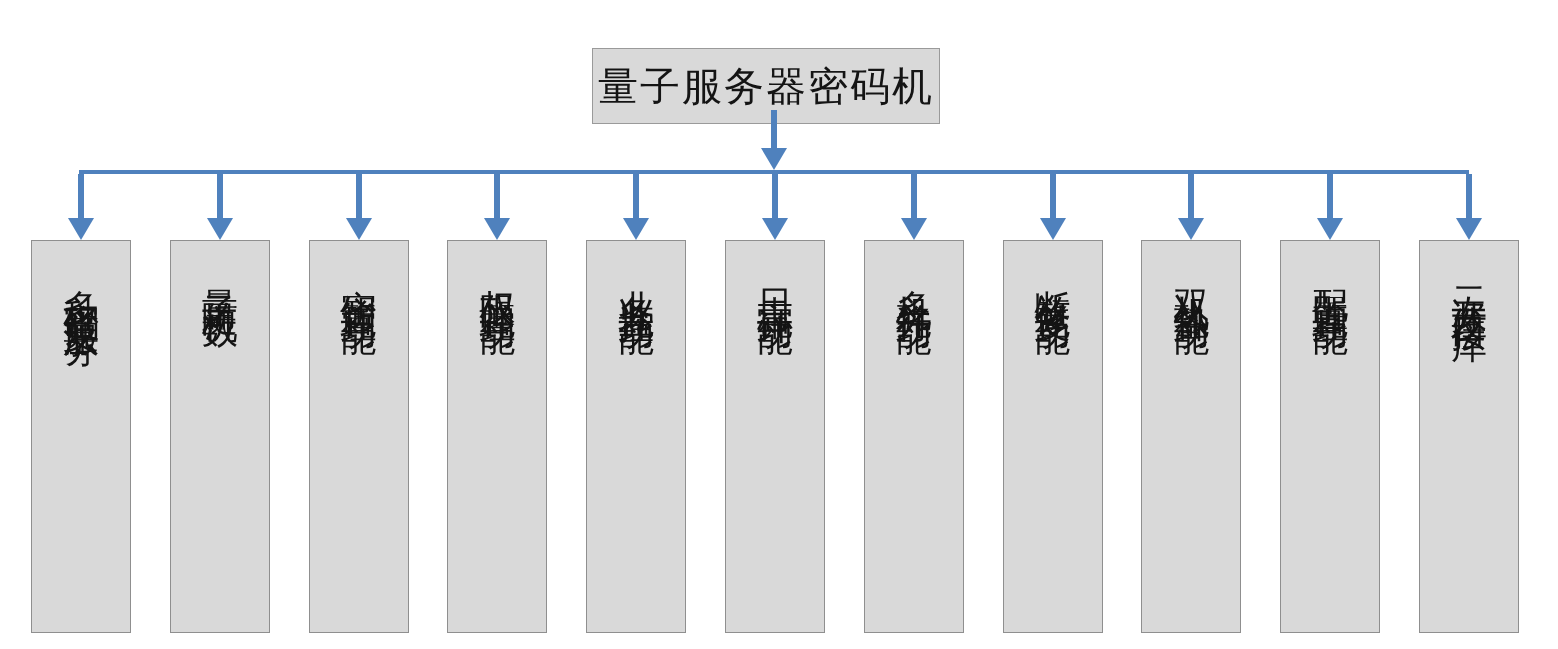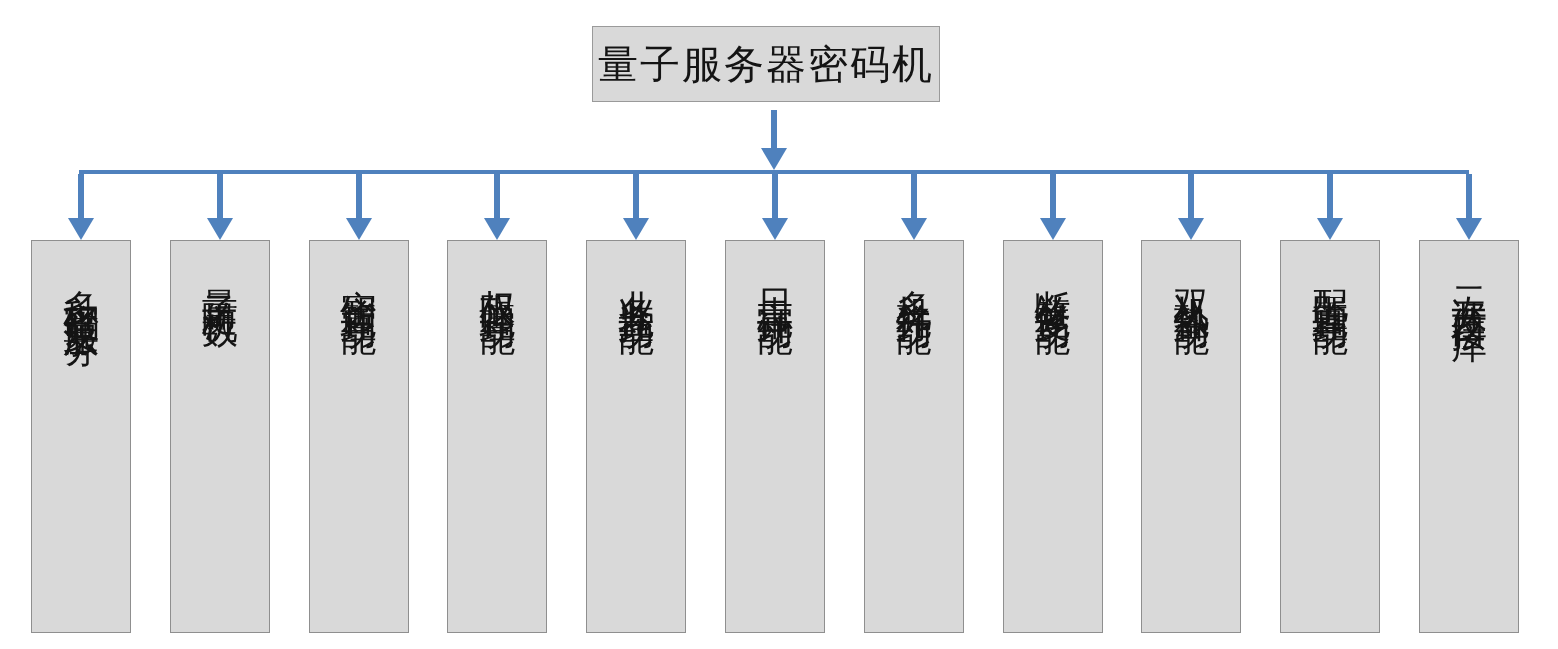--- a/index.html
+++ b/index.html
@@ -10,21 +10,21 @@
     height: 649px;
     background: #ffffff;
     font-family: "DejaVu Serif", "Liberation Serif", serif;
     overflow: hidden;
   }
 
   
   .root-box {
     position: absolute;
     left: 592px;
-    top: 26px;
+    top: 48px;
     width: 348px;
     height: 76px;
     background: #d9d9d9;
     border: 1px solid #9a9a9a;
     display: flex;
     align-items: center;
     justify-content: center;
     font-size: 40px;
     letter-spacing: 2px;
     color: #141414;

